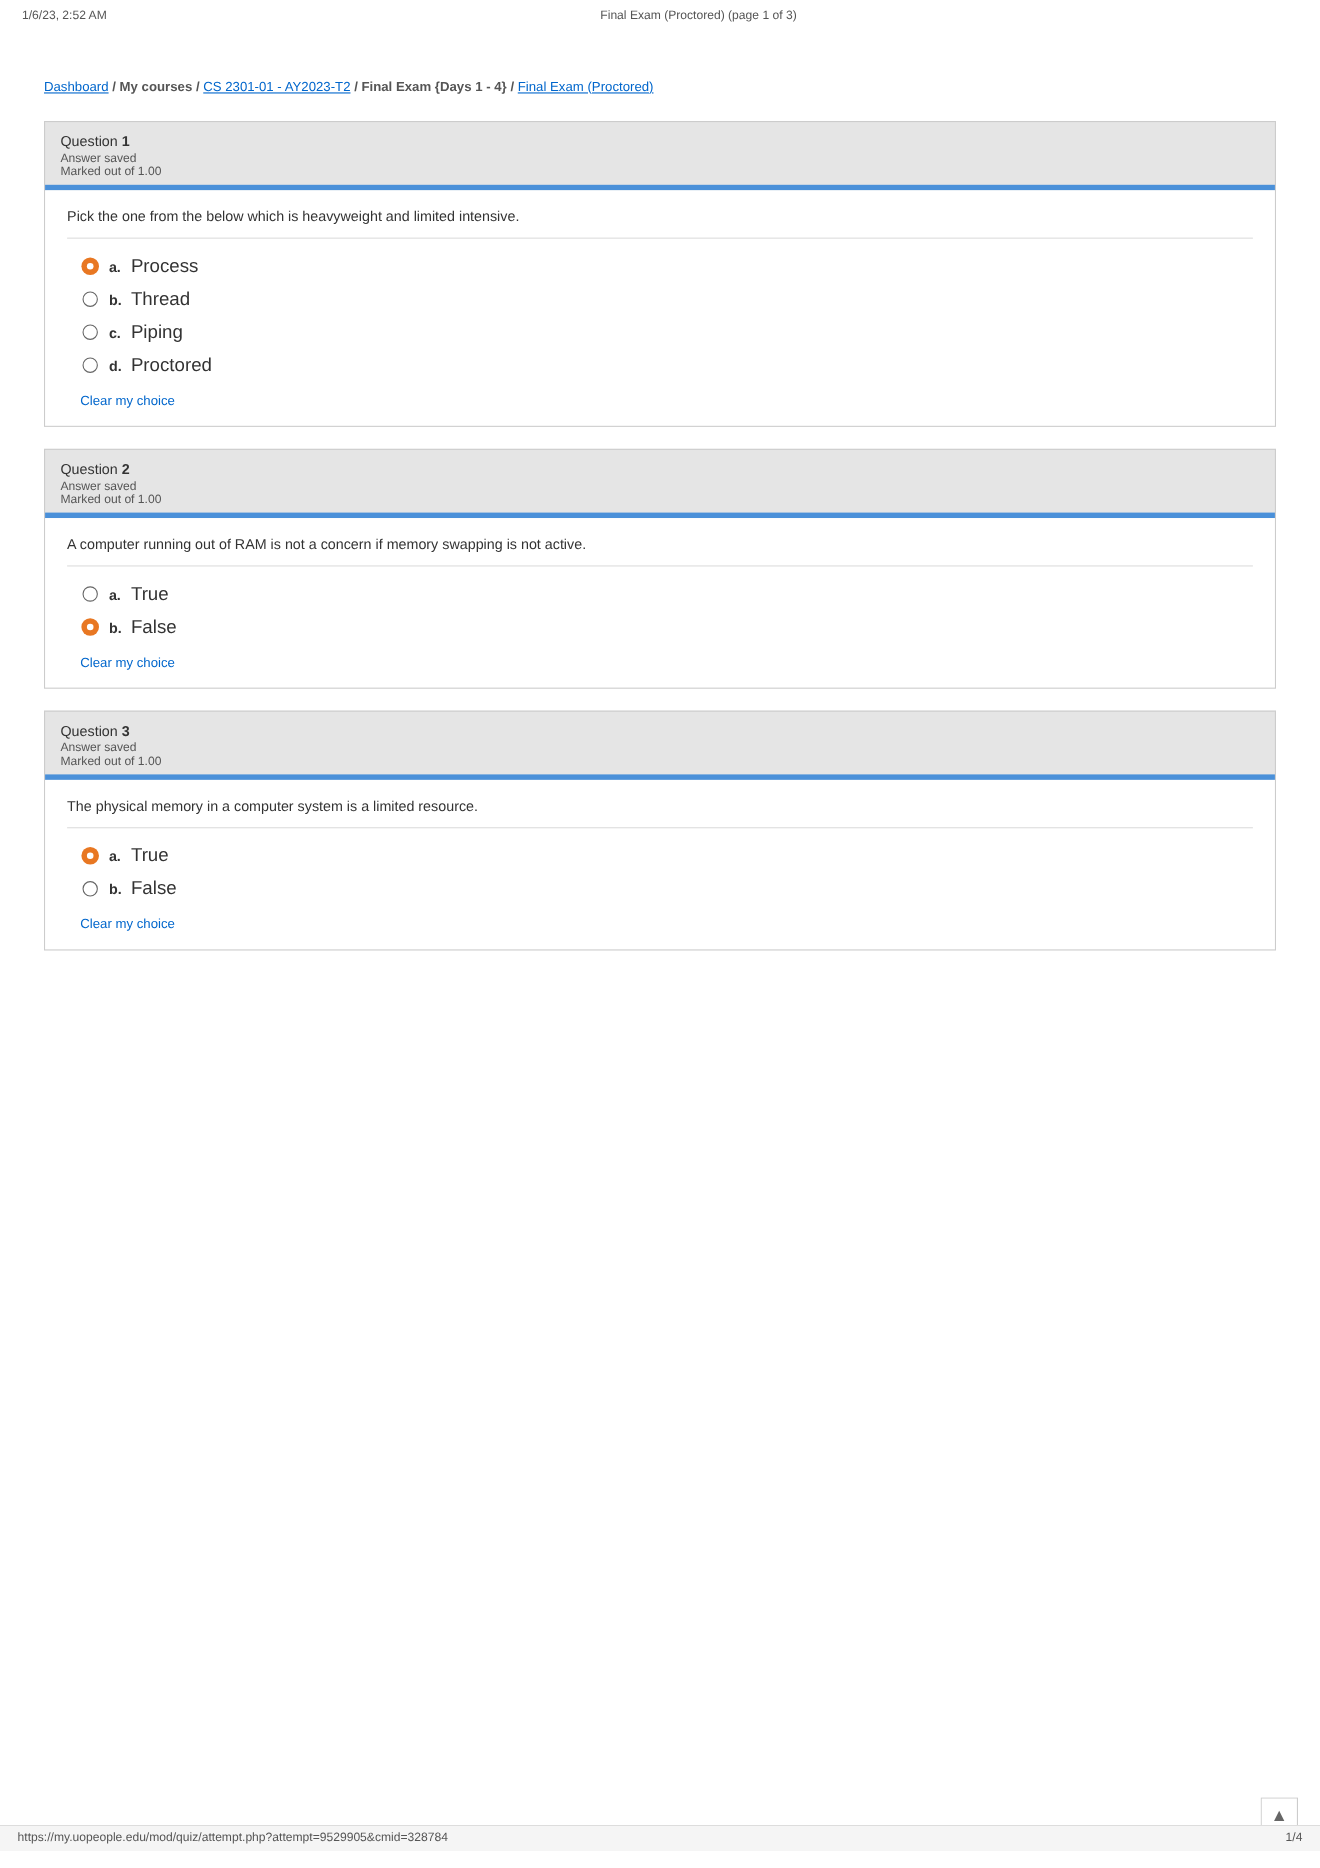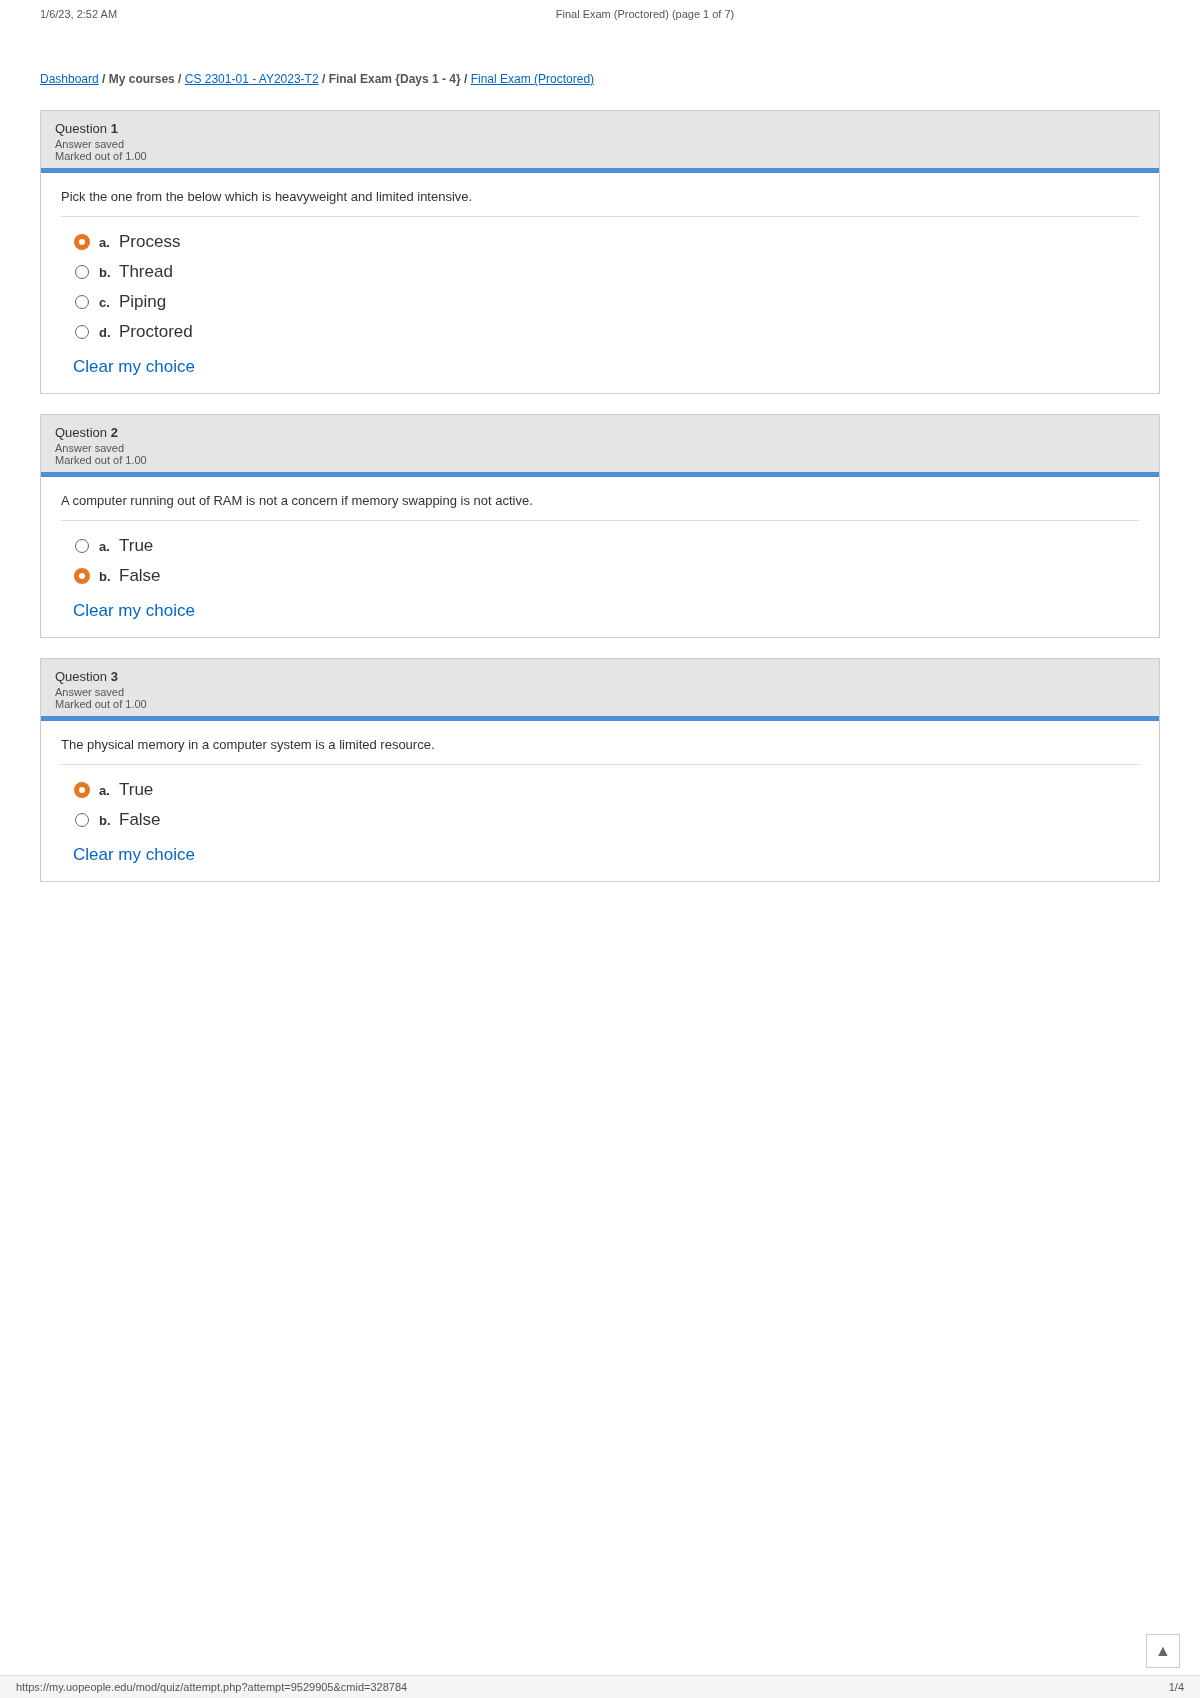--- a/index.html
+++ b/index.html
@@ -139,32 +139,32 @@
       font-weight: bold;
       margin-right: 4px;
       min-width: 16px;
     }
     .option-text {
       font-size: 17px;
     }
 
     .clear-choice {
       color: #0066cc;
-      font-size: 17px;
+      font-size: 12px;
       text-decoration: none;
       cursor: pointer;
       margin-left: 12px;
       display: inline-block;
       margin-top: 4px;
     }
 
     
     .bottom-bar {
       position: fixed;
-      bottom: 0;
+      bottom: 16px;
       left: 0;
       right: 0;
       background: #f5f5f5;
       border-top: 1px solid #ddd;
       padding: 5px 16px;
       font-size: 11px;
       color: #555;
       display: flex;
       justify-content: space-between;
       align-items: center;
@@ -191,35 +191,34 @@
     .page-title-center {
       text-align: center;
       font-size: 11px;
       color: #555;
       flex: 1;
     }
     .top-bar-left {
       font-size: 11px;
       color: #555;
       min-width: 100px;
-      margin-left: 20px;
     }
     .top-bar-right {
       font-size: 11px;
       color: #555;
       min-width: 30px;
       text-align: right;
     }
   </style>
 </head>
 <body>
 
 <div class="top-bar">
   <span class="top-bar-left">1/6/23, 2:52 AM</span>
-  <span class="page-title-center">Final Exam (Proctored) (page 1 of 7)</span>
+  <span class="page-title-center">Final Exam (Proctored) (page 1 of 3)</span>
   <span class="top-bar-right"></span>
 </div>
 
 <div style="height: 30px;"></div>
 
 <div class="breadcrumb-bar">
   <a>Dashboard</a><span> / My courses / </span><a>CS 2301-01 - AY2023-T2</a><span> / Final Exam {Days 1 - 4} / </span><a>Final Exam (Proctored)</a>
 </div>
 
 <div id="questions-container">

